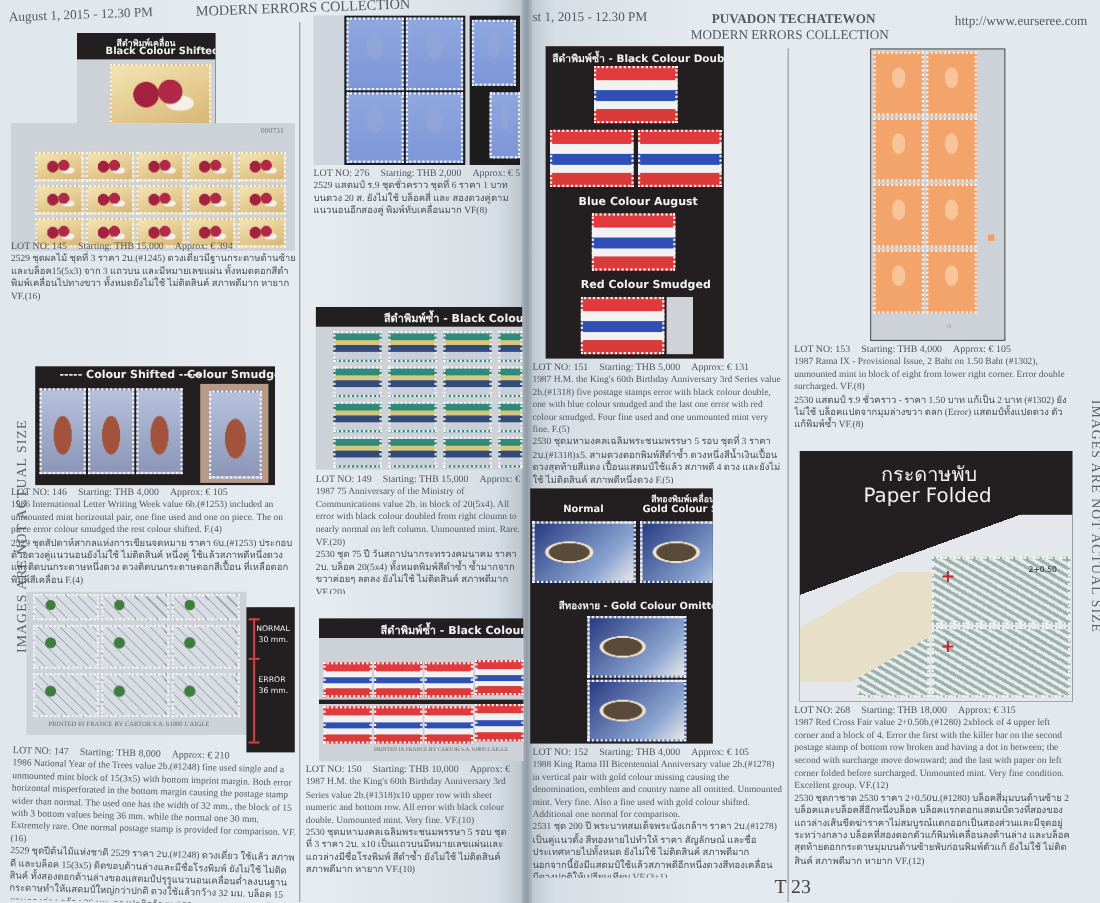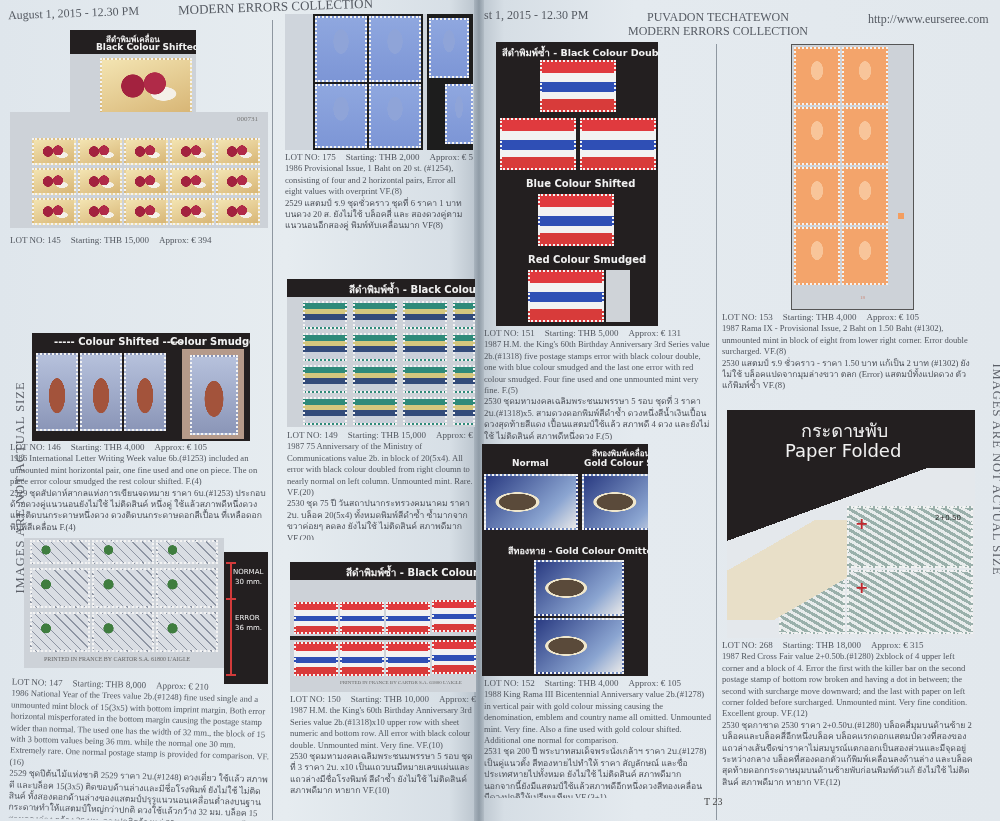--- a/index.html
+++ b/index.html
@@ -29,33 +29,33 @@
   .stamp-orange { background: radial-gradient(ellipse at 50% 40%,#f8c59a 0 20%,transparent 21%), #f3a46b; }
   .stamp-vase { background: radial-gradient(ellipse at 50% 55%,#a3533b 0 30%,transparent 31%), linear-gradient(#b6c1dc,#8b96b8); }
   .stamp-flag { background: linear-gradient(#e03a3e 0 22%,#f2f2f2 22% 42%,#2f4fb5 42% 62%,#f2f2f2 62% 78%,#d83b3a 78%); }
   .stamp-gold { background: radial-gradient(ellipse at 35% 50%,#5a4a3a 0 22%,#f0e7cc 23% 26%,transparent 27%), linear-gradient(135deg,#2a3b82,#8ba5d1 70%,#e8e8e8); }
   .stamp-ship { background: linear-gradient(#2f8a7a 0 25%,#d4c77e 25% 45%,#334b7a 45% 70%,#c9cfd9 70%); }
   .stamp-tree { background: radial-gradient(circle at 25% 40%,#3f7d3f 0 10%,transparent 11%), repeating-linear-gradient(45deg,#d9dde3 0 6px,#8e95a3 6px 7px); }
   .stamp-redcross { background: repeating-linear-gradient(30deg,#9ab0ab 0 3px,#e8ecec 3px 6px); }
 
   .sheet-bg { background: #cdd2d8; }
   .vert-text { position: absolute; font-size: 12.5px; letter-spacing: 1px; color: #5c6068; white-space: nowrap; }
-  .page-num { position: absolute; font-size: 10px; color: #444; }
+  .page-num { position: absolute; font-size: 18px; color: #444; }
 </style>
 </head>
 <body>
 
 <div class="page page-left"></div>
 <div class="page page-right"></div>
 <div class="gutter"></div>
 
 <div class="hdr" style="left:8px;top:6px;transform:rotate(-2deg);">August  1, 2015 - 12.30 PM</div>
 <div class="hdr" style="left:178px;top:-1px;transform:rotate(-2deg);font-size:13px;">MODERN ERRORS COLLECTION</div>
 <div class="hdr" style="left:484px;top:8px;">st  1, 2015 - 12.30 PM</div>
-<div class="hdr" style="left:647px;top:10px;">PUVADON TECHATEWON</div>
+<div class="hdr" style="left:647px;top:10px;font-weight:bold;">PUVADON TECHATEWON</div>
 <div class="hdr" style="left:628px;top:24px;">MODERN ERRORS COLLECTION</div>
 <div class="hdr" style="left:868px;top:12px;">http://www.eurseree.com</div>
 
 <div class="col-rule" style="left:272px;top:20px;height:800px;"></div>
 <div class="col-rule" style="left:716px;top:44px;height:776px;"></div>
 
 <div class="vert-text" style="left:-86px;top:480px;transform:rotate(-90deg);">IMAGES  ARE  NOT  ACTUAL  SIZE</div>
 <div class="vert-text" style="left:890px;top:462px;transform:rotate(90deg);">IMAGES  ARE  NOT  ACTUAL  SIZE</div>
 
 <div class="img panel-dark" style="left:70px;top:30px;width:126px;height:86px;">
@@ -75,26 +75,27 @@
   <div class="stamp stamp-fruit" style="left:68px;top:56px;width:44px;height:27px;"></div>
   <div class="stamp stamp-fruit" style="left:114px;top:56px;width:44px;height:27px;"></div>
   <div class="stamp stamp-fruit" style="left:160px;top:56px;width:44px;height:27px;"></div>
   <div class="stamp stamp-fruit" style="left:206px;top:56px;width:44px;height:27px;"></div>
   <div class="stamp stamp-fruit" style="left:22px;top:86px;width:44px;height:27px;"></div>
   <div class="stamp stamp-fruit" style="left:68px;top:86px;width:44px;height:27px;"></div>
   <div class="stamp stamp-fruit" style="left:114px;top:86px;width:44px;height:27px;"></div>
   <div class="stamp stamp-fruit" style="left:160px;top:86px;width:44px;height:27px;"></div>
   <div class="stamp stamp-fruit" style="left:206px;top:86px;width:44px;height:27px;"></div>
 </div>
-<div class="text-block" style="left:10px;top:235px;width:262px;height:102px;">
+<div class="text-block" style="left:10px;top:218px;width:262px;height:102px;">
   <div class="lot">
       <span>LOT NO: 145</span>
       <span>Starting: THB 15,000</span>
       <span>Approx: € 394</span>
     </div>
+  <p class="thai">2529 ชุดผลไม้ ชุดที่ 3 ราคา 2บ.(#1245) ดวงเดี่ยวมีฐานกระดาษด้านซ้ายและบล็อค15(5x3) จาก 3 แถวบน และมีหมายเลขแผ่น ทั้งหมดดอกสีดำพิมพ์เคลื่อนไปทางขวา ทั้งหมดยังไม่ใช้ ไม่ติดสินค์ สภาพดีมาก หายาก VF.(16)</p>
 </div>
 
 <div class="img panel-dark" style="left:32px;top:333px;width:218px;height:108px;">
   <div class="caption" style="left:22px;top:3px;font-size:10px;">----- Colour Shifted -----</div>
   <div class="caption" style="left:138px;top:3px;font-size:10px;">Colour Smudged</div>
   <div class="stamp stamp-vase" style="left:4px;top:20px;width:42px;height:78px;"></div>
   <div class="stamp stamp-vase" style="left:48px;top:20px;width:42px;height:78px;"></div>
   <div class="stamp stamp-vase" style="left:92px;top:20px;width:42px;height:78px;"></div>
   <div style="position:absolute;left:150px;top:16px;width:62px;height:90px;background:#b59a8a;"></div>
   <div class="stamp stamp-vase" style="left:158px;top:22px;width:48px;height:80px;"></div>
@@ -146,25 +147,24 @@
   <div class="stamp stamp-blue" style="left:30px;top:2px;width:52px;height:66px;"></div>
   <div class="stamp stamp-blue" style="left:84px;top:2px;width:52px;height:66px;"></div>
   <div class="stamp stamp-blue" style="left:30px;top:70px;width:52px;height:64px;"></div>
   <div class="stamp stamp-blue" style="left:84px;top:70px;width:52px;height:64px;"></div>
   <div style="position:absolute;left:142px;top:0;width:46px;height:136px;background:#1d1d1d;"></div>
   <div class="stamp stamp-blue" style="left:144px;top:4px;width:40px;height:60px;"></div>
   <div class="stamp stamp-blue" style="left:160px;top:70px;width:28px;height:60px;"></div>
 </div>
 <div class="text-block" style="left:285px;top:152px;width:188px;height:100px;">
   <div class="lot">
-      <span>LOT NO: 175</span>
+      <span>LOT NO: 276</span>
       <span>Starting: THB 2,000</span>
       <span>Approx: € 52</span>
     </div>
-  <p>1986 Provisional Issue, 1 Baht on 20 st. (#1254), consisting of four and 2 horizontal pairs, Error all eight values with overprint VF.(8)</p>
   <p class="thai">2529 แสตมป์ ร.9 ชุดชั่วคราว ชุดที่ 6 ราคา 1 บาท บนดวง 20 ส. ยังไม่ใช้ บล็อคสี่ และ สองดวงคู่ตามแนวนอนอีกสองคู่ พิมพ์ทับเคลื่อนมาก VF(8)</p>
 </div>
 
 <div class="img sheet-bg" style="left:287px;top:279px;width:188px;height:148px;">
   <div class="panel-dark" style="position:absolute;left:0;top:0;width:188px;height:18px;"></div>
   <div class="caption" style="left:62px;top:3px;font-size:10px;">สีดำพิมพ์ซ้ำ - Black Colour Doubled</div>
   <div class="stamp stamp-ship" style="left:16px;top:22px;width:44px;height:28px;"></div>
   <div class="stamp stamp-ship" style="left:66px;top:22px;width:44px;height:28px;"></div>
   <div class="stamp stamp-ship" style="left:116px;top:22px;width:44px;height:28px;"></div>
   <div class="stamp stamp-ship" style="left:166px;top:22px;width:22px;height:28px;"></div>
@@ -198,36 +198,36 @@
   <div class="stamp stamp-flag" style="left:50px;top:40px;width:44px;height:32px;"></div>
   <div class="stamp stamp-flag" style="left:96px;top:40px;width:44px;height:32px;"></div>
   <div class="stamp stamp-flag" style="left:142px;top:38px;width:44px;height:32px;"></div>
   <div style="position:absolute;left:0;top:74px;width:186px;height:4px;background:#222;"></div>
   <div class="stamp stamp-flag" style="left:4px;top:80px;width:44px;height:34px;"></div>
   <div class="stamp stamp-flag" style="left:50px;top:80px;width:44px;height:34px;"></div>
   <div class="stamp stamp-flag" style="left:96px;top:80px;width:44px;height:34px;"></div>
   <div class="stamp stamp-flag" style="left:142px;top:78px;width:44px;height:34px;"></div>
   <div style="position:absolute;left:50px;top:118px;font-size:5px;color:#666;white-space:nowrap;">PRINTED IN FRANCE BY CARTOR S.A. 61800 L'AIGLE</div>
 </div>
-<div class="text-block" style="left:290px;top:694px;width:186px;height:110px;">
+<div class="text-block" style="left:278px;top:694px;width:186px;height:110px;">
   <div class="lot">
       <span>LOT NO: 150</span>
       <span>Starting: THB 10,000</span>
       <span>Approx: € 263</span>
     </div>
   <p>1987 H.M. the King's 60th Birthday Anniversary 3rd Series value 2b.(#1318)x10 upper row with sheet numeric and bottom row. All error with black colour double. Unmounted mint. Very fine. VF.(10)</p>
   <p class="thai">2530 ชุดมหามงคลเฉลิมพระชนมพรรษา 5 รอบ ชุดที่ 3 ราคา 2บ. x10 เป็นแถวบนมีหมายเลขแผ่นและแถวล่างมีชื่อโรงพิมพ์ สีดำซ้ำ ยังไม่ใช้ ไม่ติดสินค์ สภาพดีมาก หายาก VF.(10)</p>
 </div>
 
 <div class="img panel-dark" style="left:496px;top:42px;width:162px;height:284px;">
   <div class="caption" style="left:6px;top:3px;font-size:9.5px;">สีดำพิมพ์ซ้ำ - Black Colour Doubled</div>
   <div class="stamp stamp-flag" style="left:44px;top:18px;width:76px;height:52px;"></div>
   <div class="stamp stamp-flag" style="left:4px;top:76px;width:76px;height:52px;"></div>
   <div class="stamp stamp-flag" style="left:84px;top:76px;width:76px;height:52px;"></div>
-  <div class="caption" style="left:30px;top:136px;font-size:10px;">Blue Colour Shifted</div>
+  <div class="caption" style="left:30px;top:136px;font-size:10px;">Blue Colour August</div>
   <div class="stamp stamp-flag" style="left:42px;top:152px;width:76px;height:52px;"></div>
   <div class="caption" style="left:32px;top:212px;font-size:10px;">Red Colour Smudged</div>
   <div class="stamp stamp-flag" style="left:32px;top:228px;width:76px;height:52px;"></div>
   <div style="position:absolute;left:110px;top:228px;width:24px;height:52px;background:#cfd3d8;"></div>
 </div>
 <div class="text-block" style="left:484px;top:328px;width:228px;height:112px;">
   <div class="lot">
       <span>LOT NO: 151</span>
       <span>Starting: THB 5,000</span>
       <span>Approx: € 131</span>

